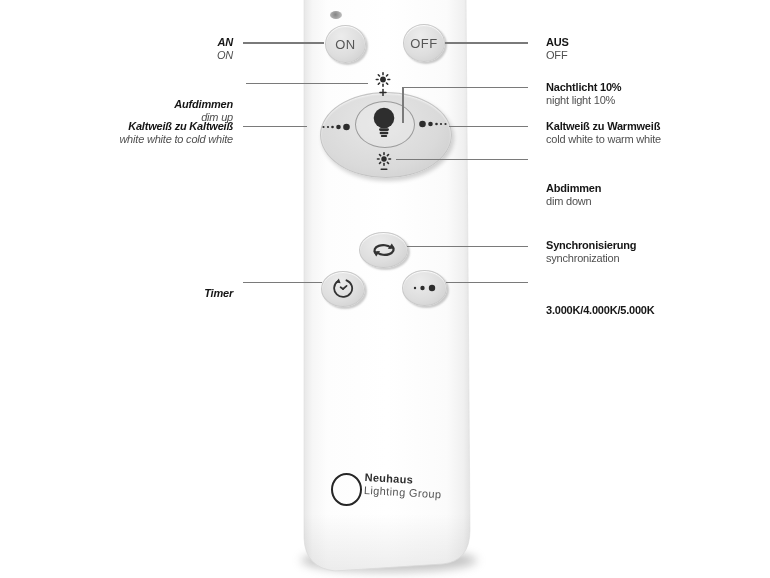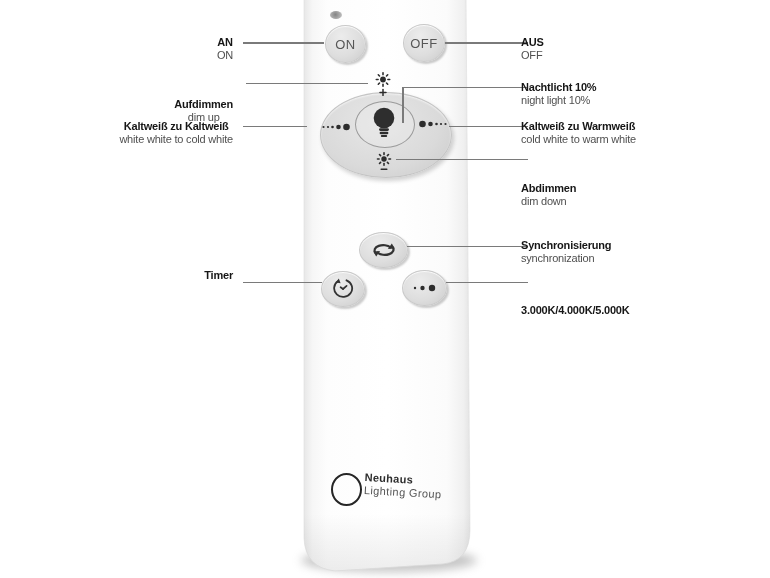--- a/index.html
+++ b/index.html
@@ -5,22 +5,22 @@
   html,body{margin:0;padding:0;}
   body{
     width:770px;height:578px;position:relative;overflow:hidden;
     background:#ffffff;
     font-family:"Liberation Sans", sans-serif;
   }
   
   .callout{position:absolute;font-size:11px;line-height:13px;white-space:nowrap;}
   .callout .de{display:block;font-weight:bold;color:#161616;letter-spacing:-0.2px;}
   .callout .en{display:block;color:#4f4f4f;letter-spacing:-0.2px;}
-  .callout.left{text-align:center;right:537px;}
-  .callout.right{left:521px;}
+  .callout.left{text-align:right;right:537px;font-style:italic;}
+  .callout.right{left:546px;}
   
   .cline{position:absolute;background:#7a7a7a;height:1.8px;}
   .cline.vert{width:1.8px;}
   
   .btn-oval{
     position:absolute;border-radius:50%;
     background:radial-gradient(ellipse at 40% 30%, #ececec 0%, #dedede 55%, #cbcbcb 100%);
     border:1px solid #c9c9c9;
     box-shadow:2px 2px 2px rgba(0,0,0,0.20), inset 0 1px 1px rgba(255,255,255,0.85);
     display:flex;align-items:center;justify-content:center;
@@ -208,21 +208,21 @@
   <span class="en">ON</span>
 </div>
 <div class="callout left" style="top:78px;margin-top:20px;">
   <span class="de">Aufdimmen</span>
   <span class="en">dim up</span>
 </div>
 <div class="callout left" style="top:120px;">
   <span class="de">Kaltweiß zu Kaltweiß</span>
   <span class="en">white white to cold white</span>
 </div>
-<div class="callout left" style="top:269px;">
+<div class="callout left" style="top:287px;">
   <span class="de">Timer</span>
   <span class="en"></span>
 </div>
 
 <div class="callout right" style="top:36px;">
   <span class="de">AUS</span>
   <span class="en">OFF</span>
 </div>
 <div class="callout right" style="top:81px;">
   <span class="de">Nachtlicht 10%</span>

